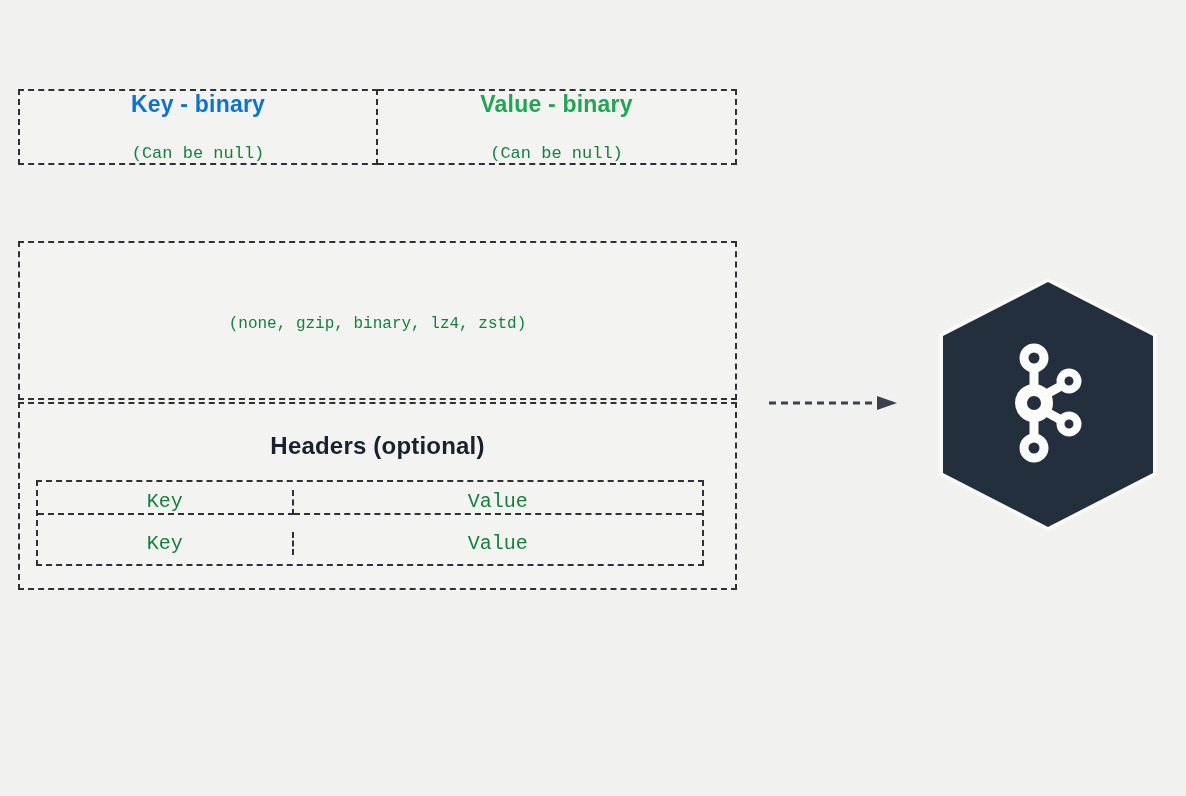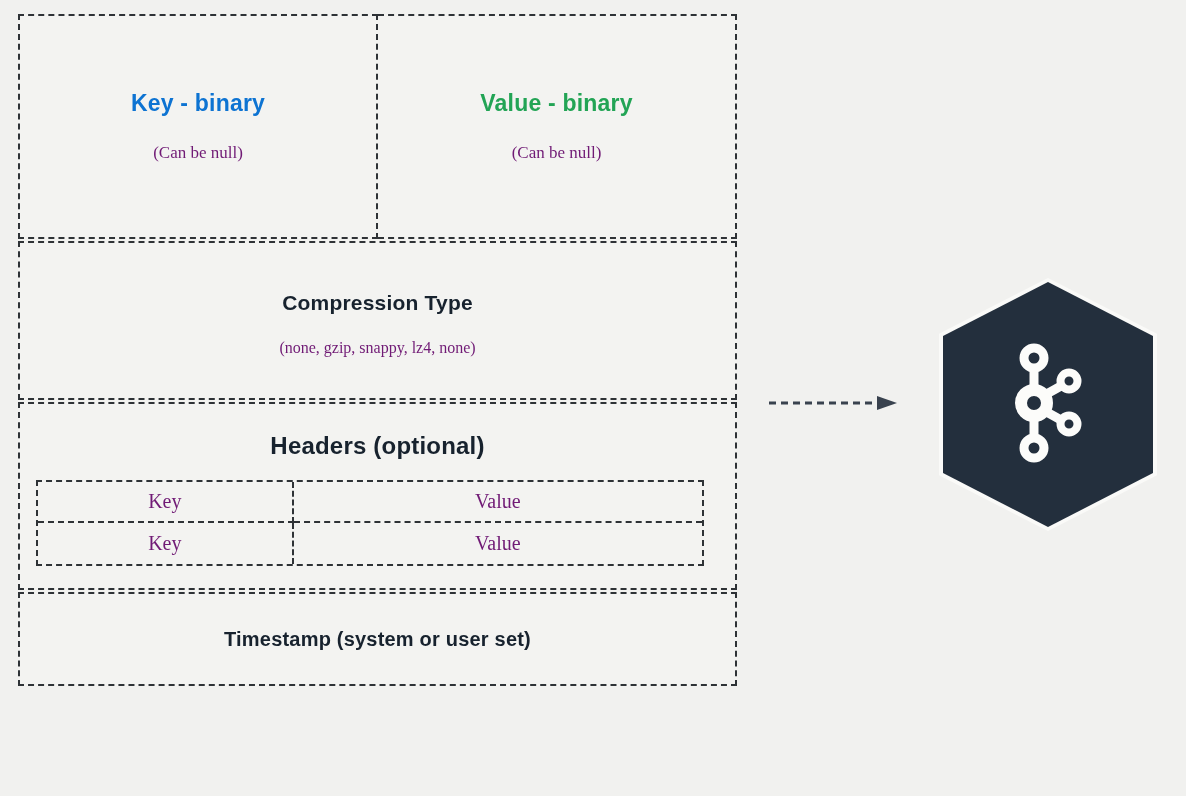--- a/index.html
+++ b/index.html
@@ -18,21 +18,21 @@
 
   
   .record-table {
     position: absolute;
     left: 18px;
     top: 14px;
     width: 719px;
     display: flex;
     flex-direction: column;
   }
-  .record-table * { box-sizing: border-box; }
+  .record-table * { box-sizing: border-box; align-items: center; }
 
   .sec {
     border: 2px dashed #2e3236;
     background: #f3f3f1;
     margin-bottom: 2px;
   }
   .top-row {
     display: flex;
     height: 225px;
     margin-bottom: 2px;
@@ -51,22 +51,22 @@
 
   .cell-title {
     font-size: 23px;
     font-weight: bold;
     letter-spacing: 0.2px;
   }
   .title-blue  { color: #0d73d2; }
   .title-green { color: #22a455; }
 
   .mono {
-    font-family: Liberation Serif, serif;
-    color: #701a75;
+    font-family: Liberation Mono, monospace;
+    color: #15803d;
   }
   .cell-sub { font-size: 17px; }
 
   .sec-compression {
     height: 159px;
     display: flex;
     flex-direction: column;
     align-items: center;
     justify-content: center;
     gap: 24px;
@@ -166,38 +166,34 @@
         <div class="cell-title title-blue">Key - binary</div>
         <div class="cell-sub mono">(Can be null)</div>
       </div>
       <div class="cell cell-value">
         <div class="cell-title title-green">Value - binary</div>
         <div class="cell-sub mono">(Can be null)</div>
       </div>
     </div>
 
     <div class="sec sec-compression">
-      <div class="sec-title">Compression Type</div>
-      <div class="sec-sub mono">(none, gzip, snappy, lz4, none)</div>
+      <div class="sec-sub mono">(none, gzip, binary, lz4, zstd)</div>
     </div>
 
     <div class="sec sec-headers">
       <span class="sec-title">Headers (optional)</span>
       <div class="headers-table">
         <div class="h-cell mono col0 row0">Key</div>
         <div class="h-cell mono row0">Value</div>
         <div class="h-cell mono col0">Key</div>
         <div class="h-cell mono">Value</div>
       </div>
     </div>
 
 
-    <div class="sec sec-timestamp">
-      <div class="sec-title">Timestamp (system or user set)</div>
-    </div>
 
   </div>
 
   <div class="arrow-wrap">
     <svg width="132" height="18" viewBox="0 0 132 18">
       <line x1="2" y1="9" x2="112" y2="9" stroke="#39424e" stroke-width="3" stroke-dasharray="7 5"></line>
       <polygon points="110,2 130,9 110,16" fill="#39424e"></polygon>
     </svg>
   </div>
 

